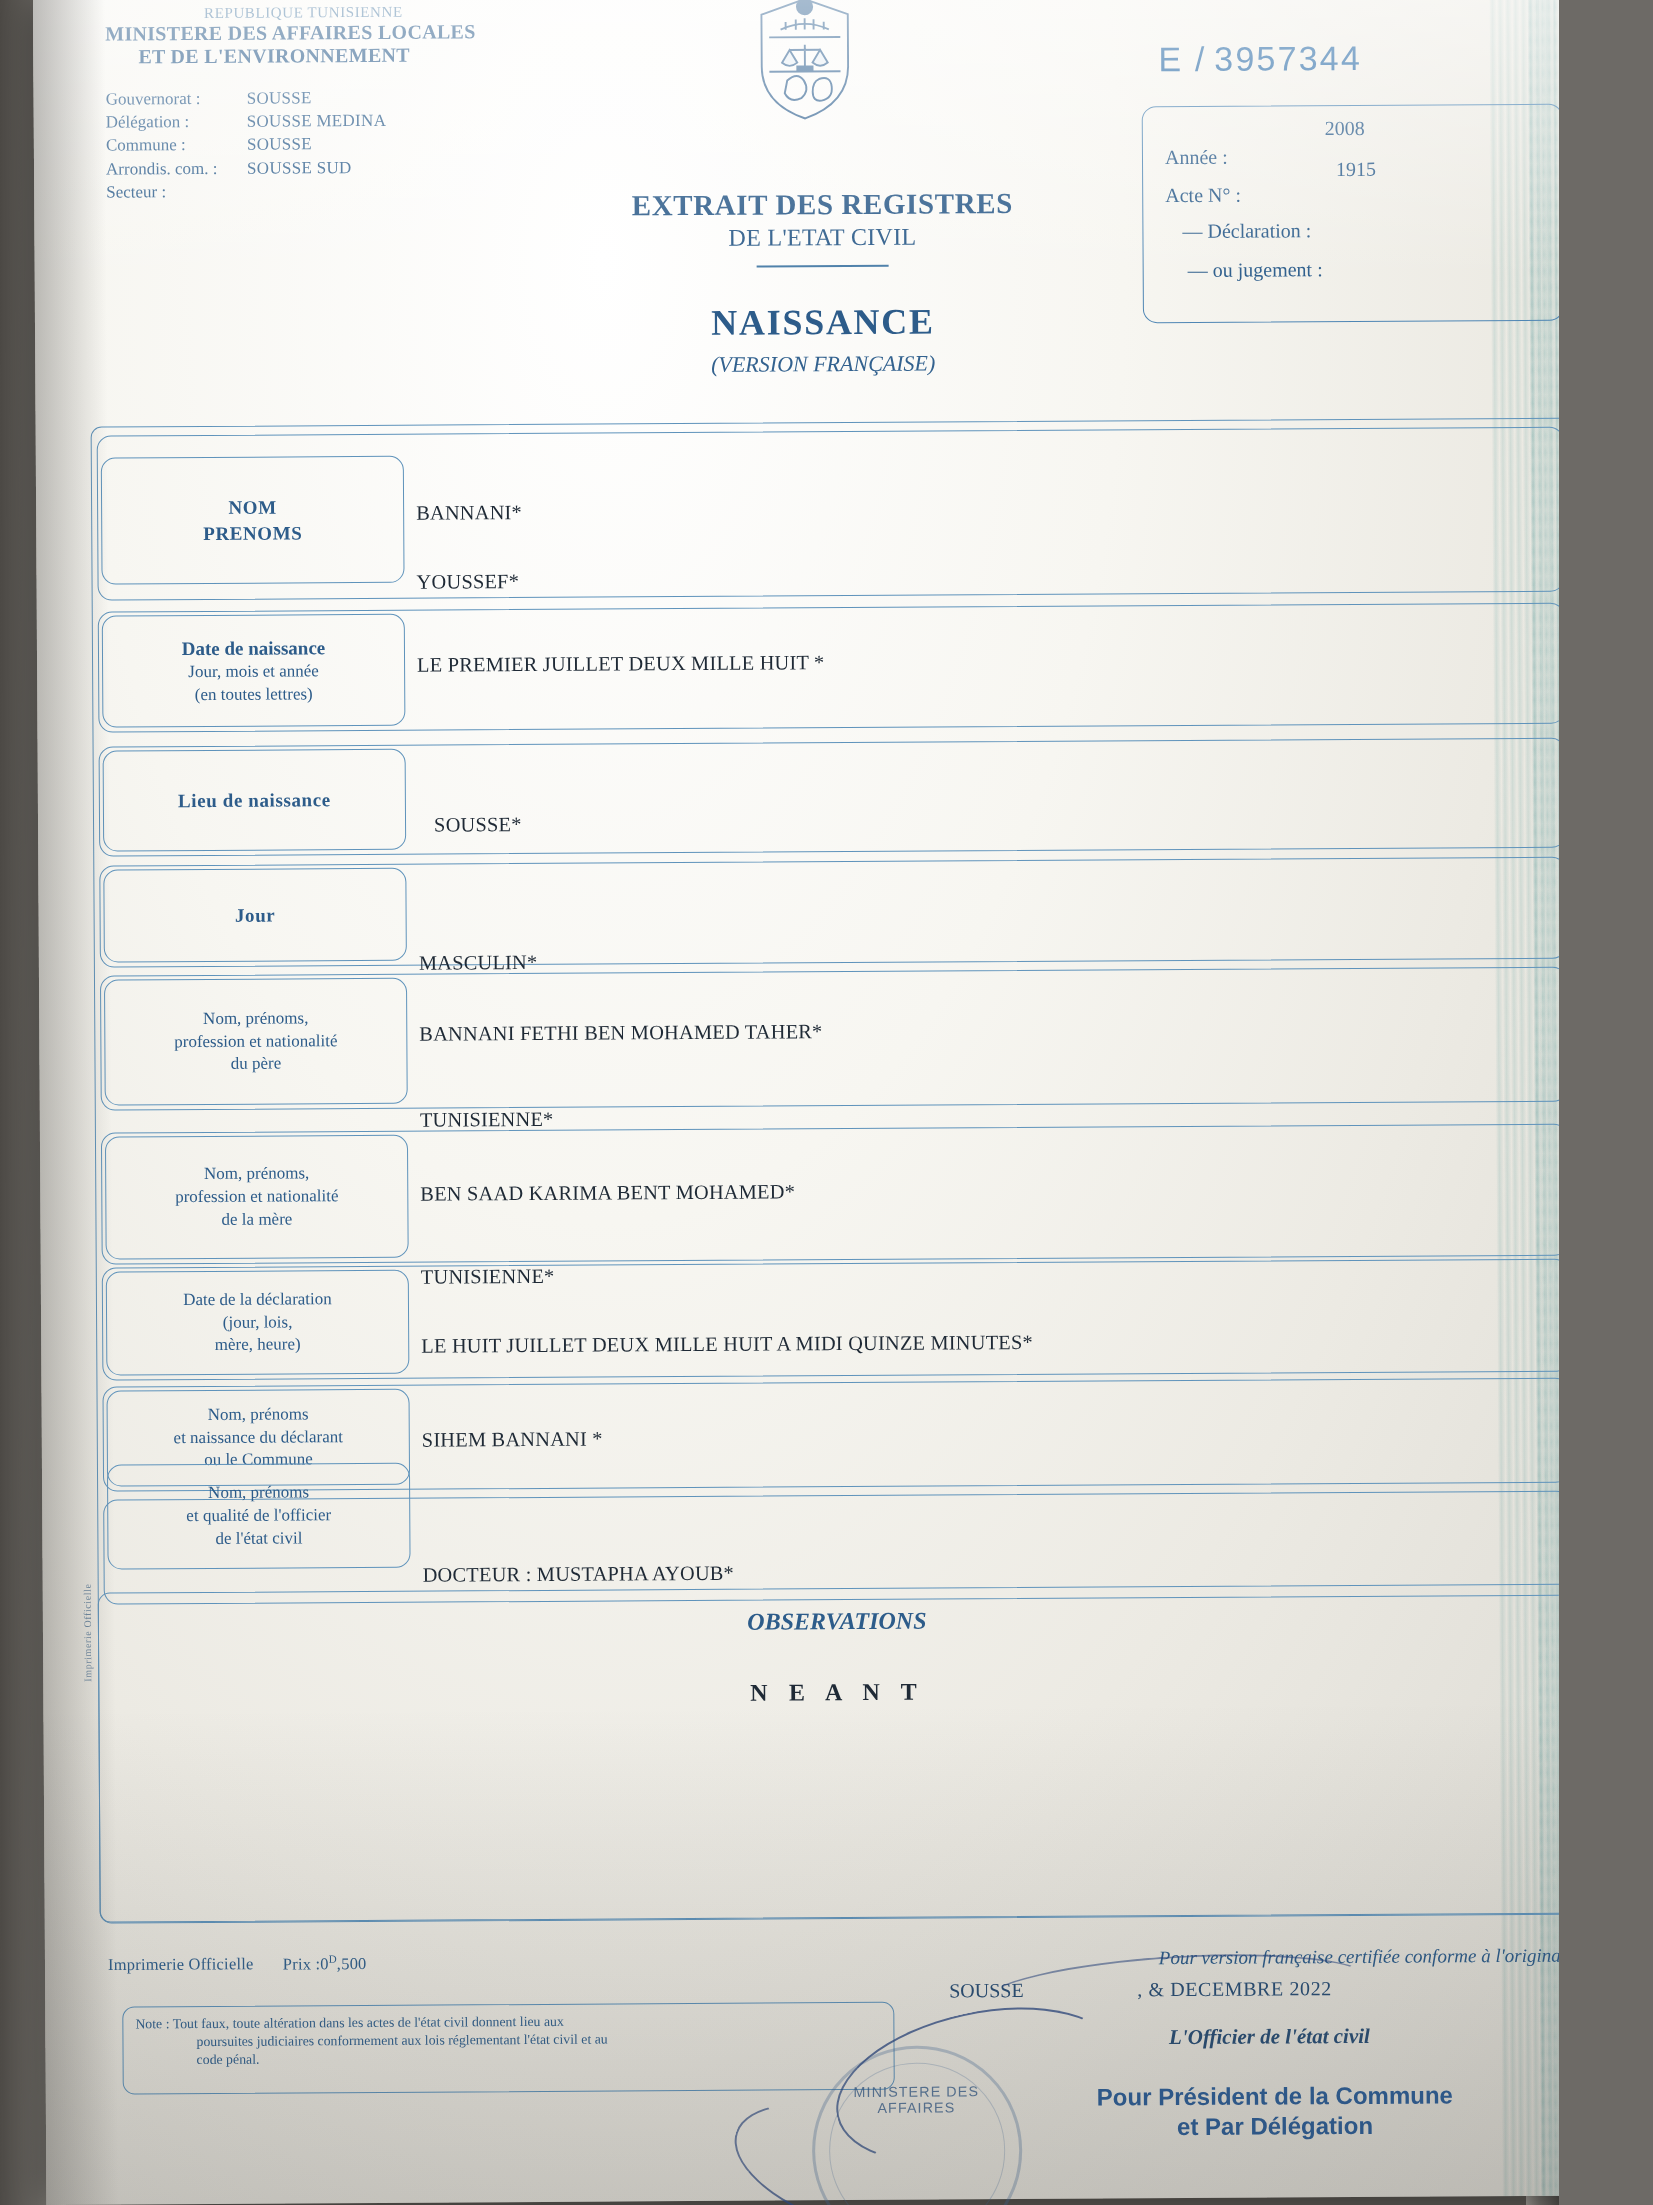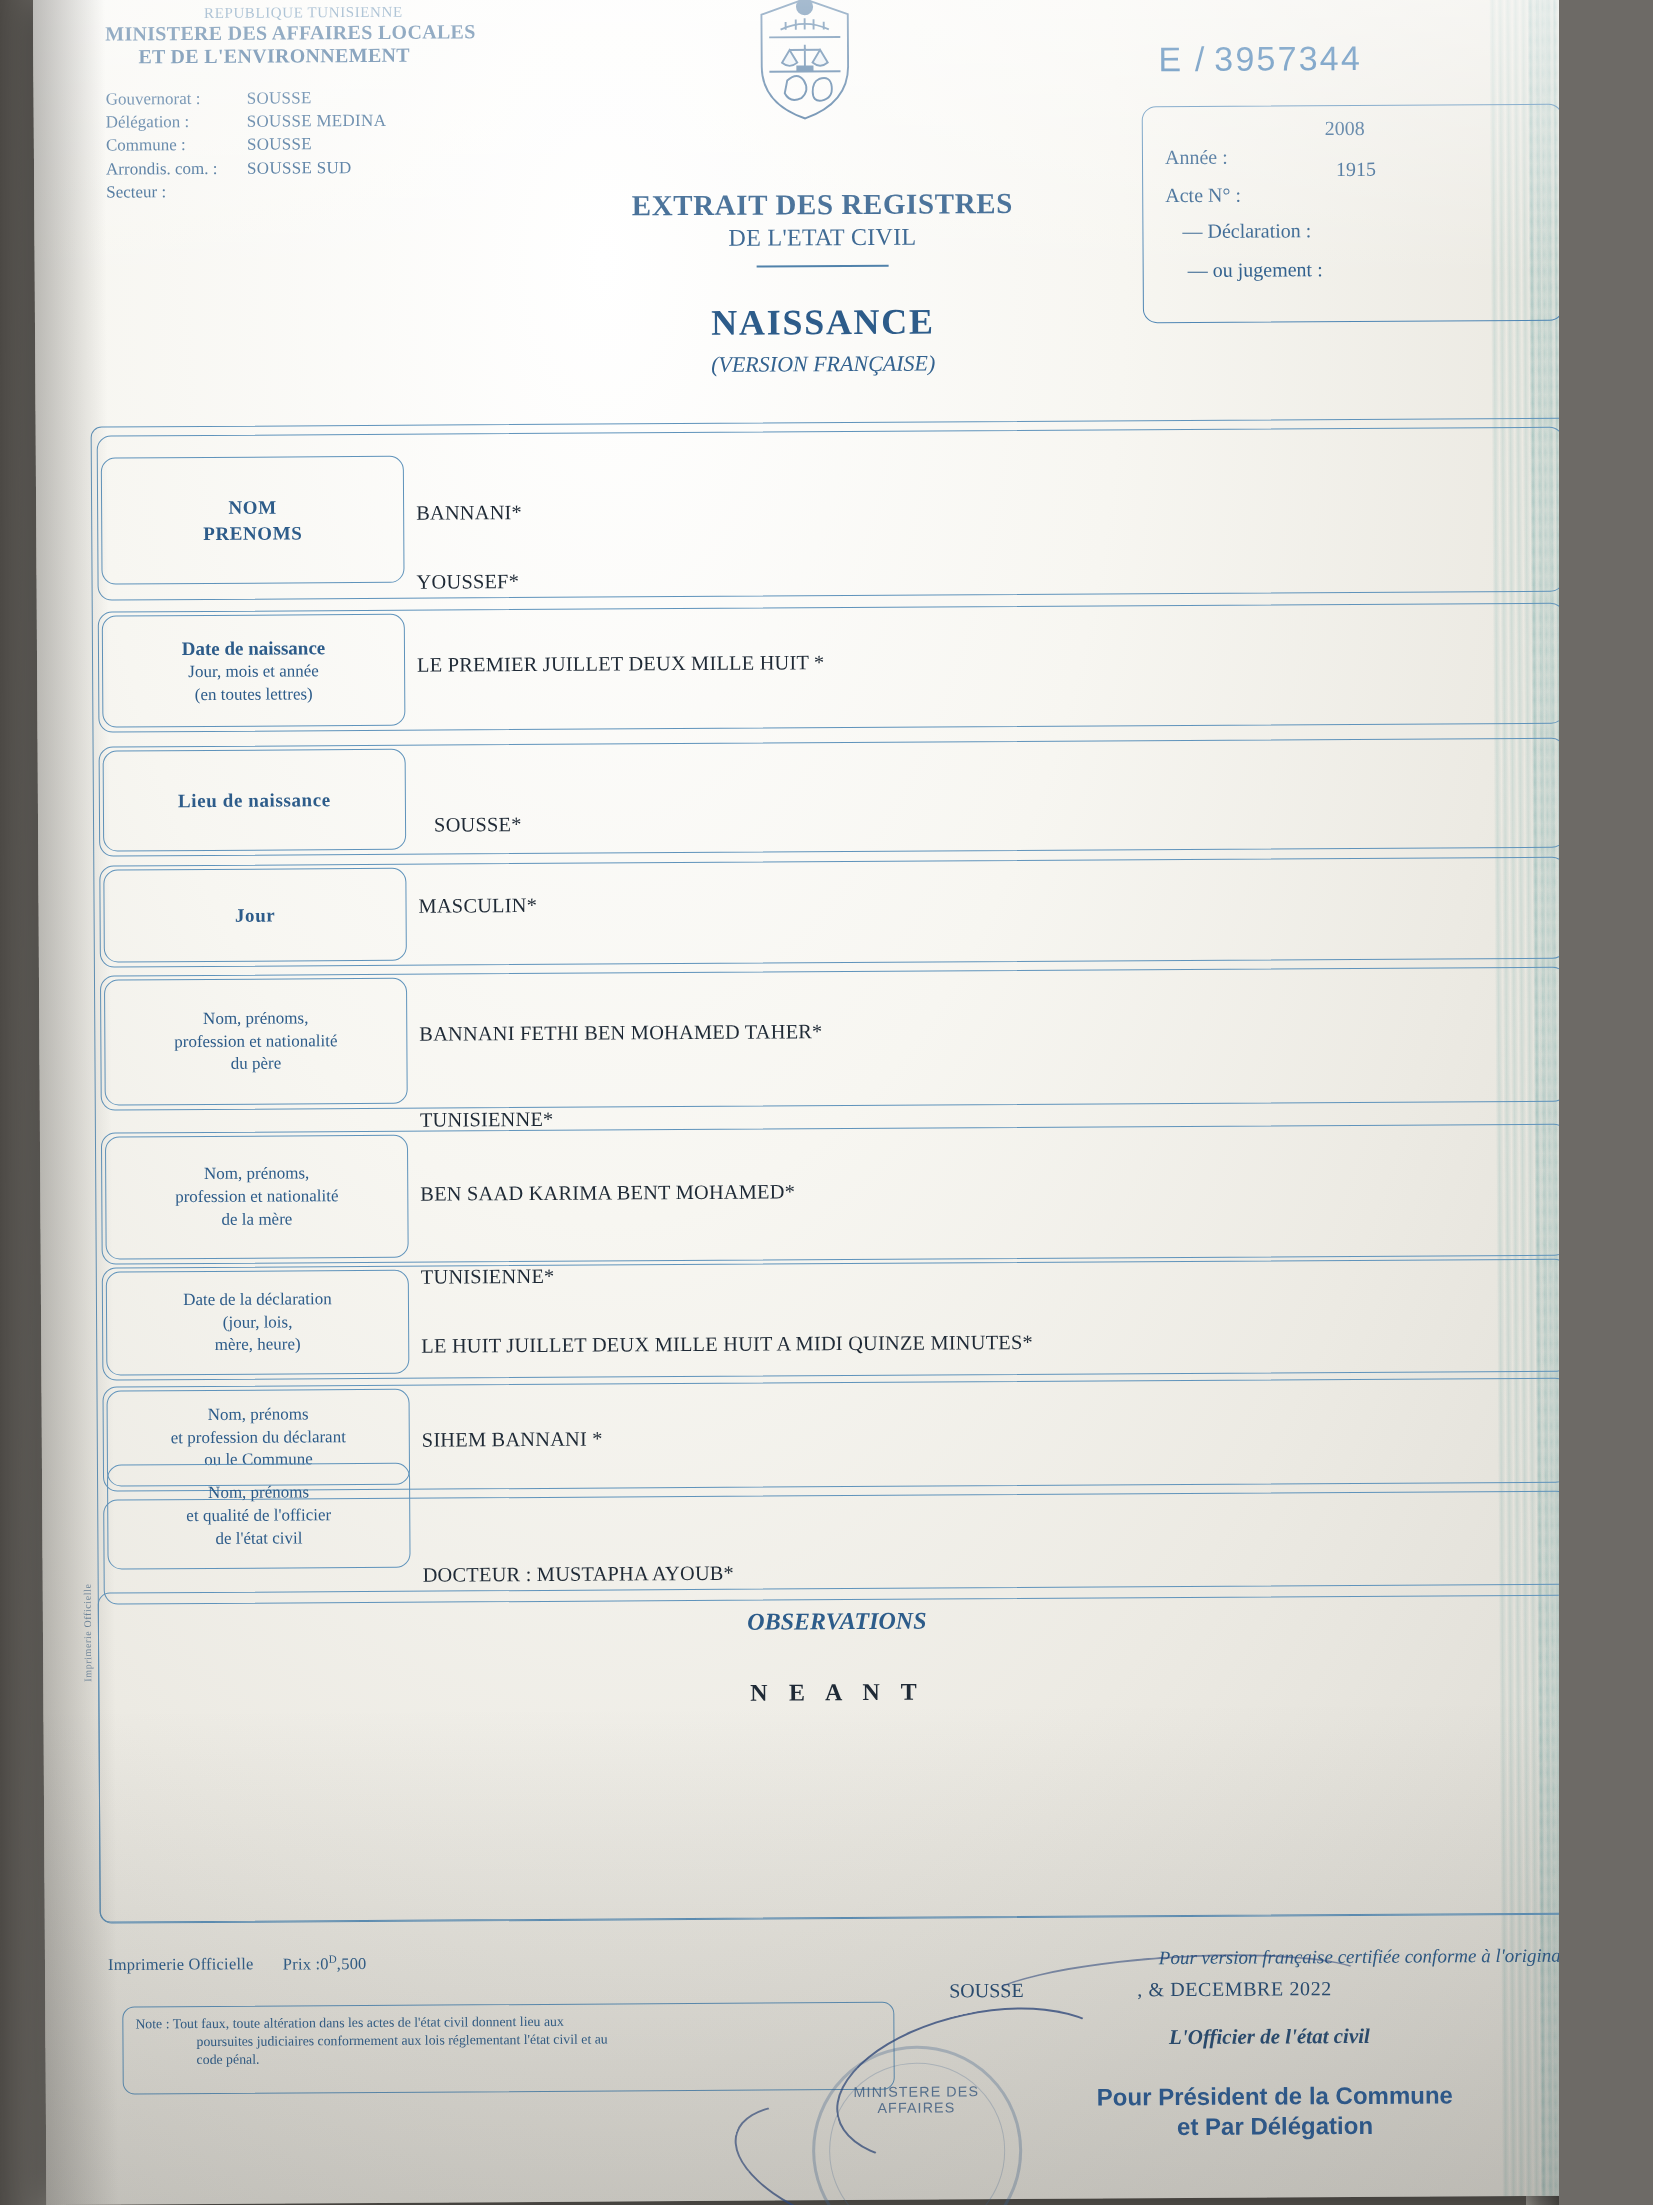--- a/index.html
+++ b/index.html
@@ -382,21 +382,21 @@
     <div class="row-box" style="left:61px; top:747px; width:1467px; height:110px;"></div>
     <div class="lbl bold" style="left:65px; top:751px; width:303px; height:101px;">
       <div>Lieu de naissance</div>
     </div>
     <div class="val" style="left:396px; top:816px;">SOUSSE*</div>
 
     <div class="row-box" style="left:61px; top:866px; width:1467px; height:102px;"></div>
     <div class="lbl bold" style="left:65px; top:870px; width:303px; height:93px;">
       <div>Jour</div>
     </div>
-    <div class="val" style="left:380px; top:897px;">MASCULIN*</div>
+    <div class="val" style="left:380px; top:954px;">MASCULIN*</div>
 
     <div class="row-box" style="left:61px; top:976px; width:1467px; height:135px;"></div>
     <div class="lbl" style="left:65px; top:980px; width:303px; height:126px;">
       <div>Nom, prénoms,</div>
       <div>profession et nationalité</div>
       <div>du père</div>
     </div>
     <div class="val" style="left:380px; top:1025px;">BANNANI FETHI BEN MOHAMED TAHER*</div>
     <div class="val" style="left:380px; top:1111px;">TUNISIENNE*</div>
 
@@ -413,21 +413,21 @@
     <div class="lbl" style="left:65px; top:1272px; width:303px; height:104px;">
       <div>Date de la déclaration</div>
       <div>(jour, lois,</div>
       <div>mère, heure)</div>
     </div>
     <div class="val" style="left:380px; top:1337px;">LE HUIT JUILLET  DEUX MILLE HUIT  A MIDI QUINZE MINUTES*</div>
 
     <div class="row-box" style="left:61px; top:1387px; width:1467px; height:105px;"></div>
     <div class="lbl" style="left:65px; top:1391px; width:303px; height:96px;">
       <div>Nom, prénoms</div>
-      <div>et profession du déclarant</div>
+      <div>et naissance du déclarant</div>
       <div>ou le Commune</div>
     </div>
     <div class="val" style="left:380px; top:1431px;">SIHEM  BANNANI      *</div>
 
     <div class="row-box" style="left:61px; top:1500px; width:1467px; height:105px;"></div>
     <div class="lbl" style="left:65px; top:1465px; width:303px; height:105px;">
       <div>Nom, prénoms</div>
       <div>et qualité de l'officier</div>
       <div>de l'état civil</div>
     </div>

